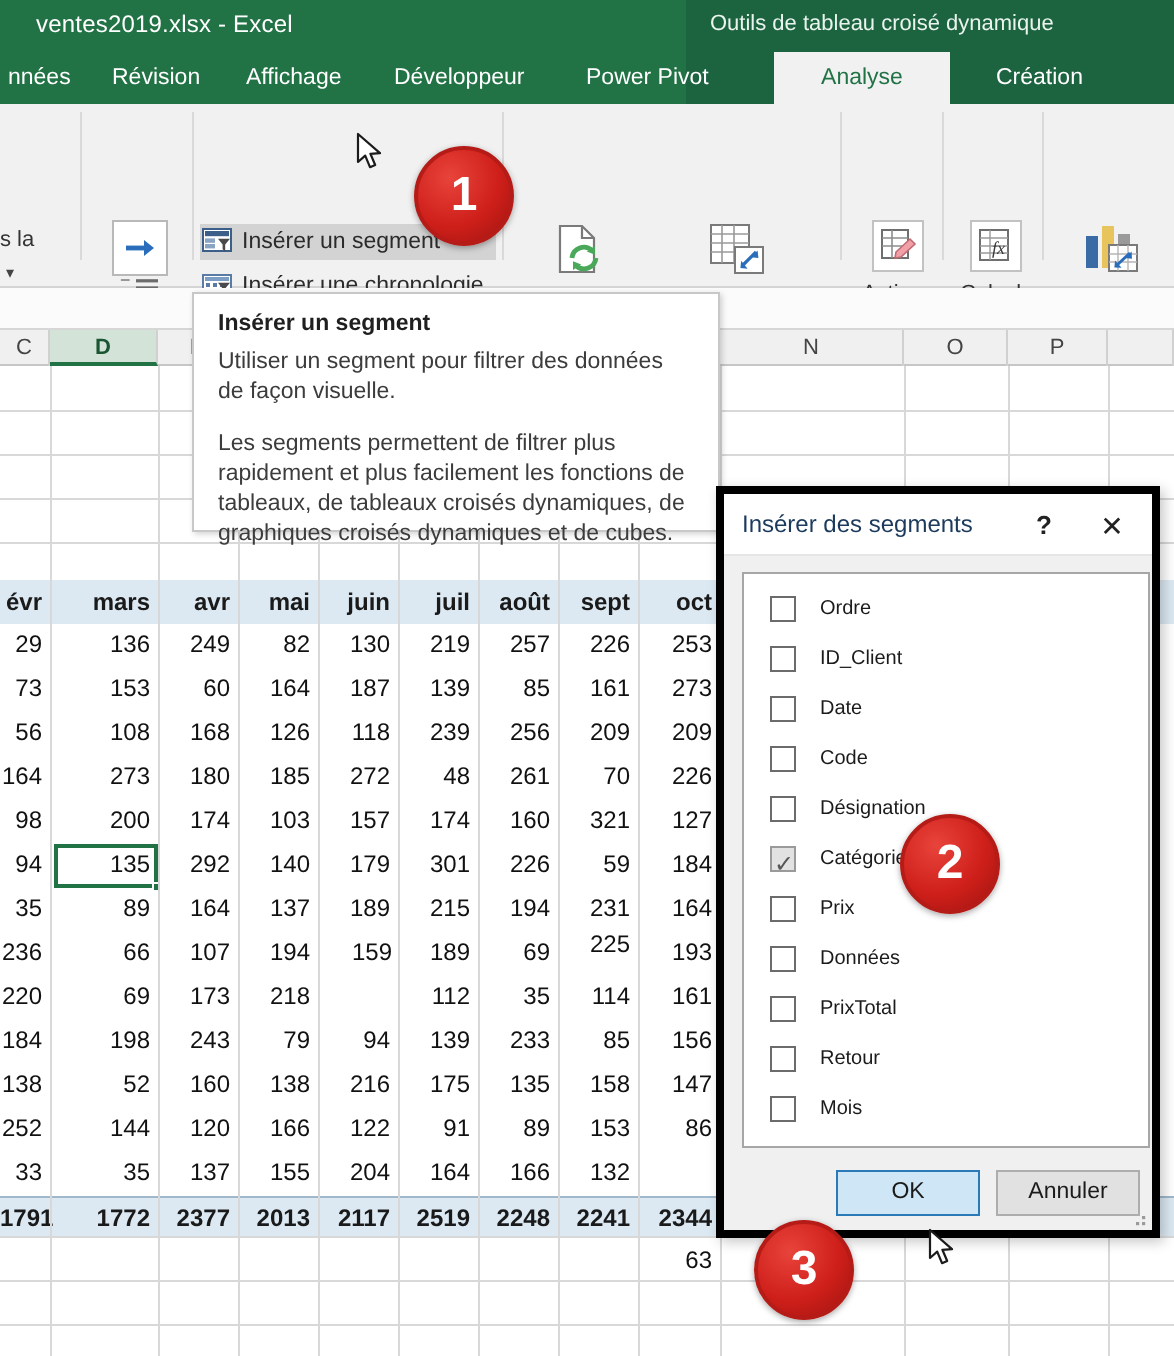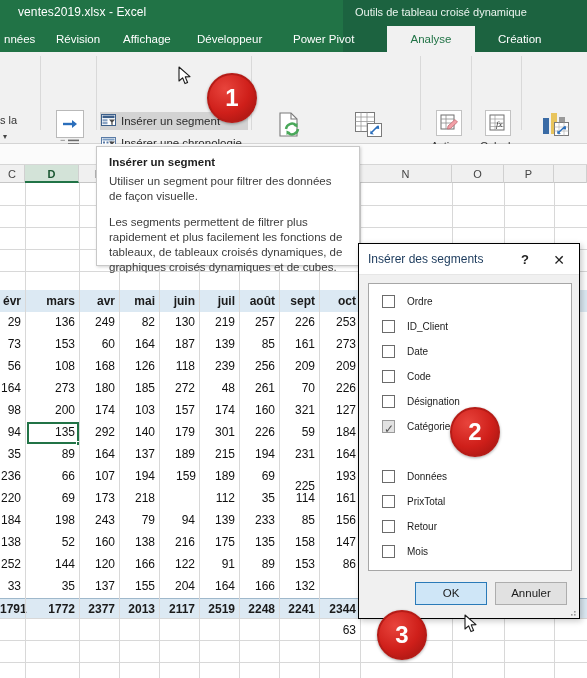--- a/index.html
+++ b/index.html
@@ -138,21 +138,21 @@
     box-shadow: 1px 1px 3px rgba(0,0,0,.18);
     padding: 9px 12px 0 12px;
   }
   .tt-title { font-size: 11.5px; font-weight: bold; color: #1f1f1f; margin-bottom: 6px; }
   .tt-body { font-size: 11.5px; color: #3c3c3c; line-height: 15px; }
   .tt-body p { margin: 0 0 11px 0; }
 
   
   .dialog {
     position: absolute; left: 358px; top: 243px; width: 222px; height: 376px;
-    background: #f0f0f0; border: 1px solid #000000;
+    background: #f0f0f0; border: 4px solid #000000;
     box-shadow: 2px 2px 6px rgba(0,0,0,.22);
   }
   .dlg-title {
     position: absolute; top: 0; left: 0; width: 100%; height: 31px;
     background: #ffffff; border-bottom: 1px solid #e6e6e6;
   }
   .dlg-title-text {
     position: absolute; left: 9px; top: 8px; font-size: 12px; color: #1b3a5c;
   }
   .dlg-help {
@@ -507,21 +507,21 @@
         <div class="cell" style="left: 279px; width: 36px; top: 300px;">231</div>
         <div class="cell" style="left: 319px; width: 37px; top: 300px;">164</div>
         <div class="cell" style="left: 360px; width: 88px; top: 300px;">175</div>
         <div class="cell" style="left: 0px; width: 21px; top: 322px;">236</div>
         <div class="cell" style="left: 25px; width: 50px; top: 322px;">66</div>
         <div class="cell" style="left: 79px; width: 36px; top: 322px;">107</div>
         <div class="cell" style="left: 119px; width: 36px; top: 322px;">194</div>
         <div class="cell" style="left: 160px; width: 36px; top: 322px;">159</div>
         <div class="cell" style="left: 199px; width: 36px; top: 322px;">189</div>
         <div class="cell" style="left: 239px; width: 36px; top: 322px;">69</div>
-        <div class="cell" style="left: 279px; width: 36px; top: 332px;">225</div>
+        <div class="cell" style="left: 279px; width: 36px; top: 318px;">225</div>
         <div class="cell" style="left: 319px; width: 37px; top: 322px;">193</div>
         <div class="cell" style="left: 360px; width: 88px; top: 322px;">110</div>
         <div class="cell" style="left: 0px; width: 21px; top: 344px;">220</div>
         <div class="cell" style="left: 25px; width: 50px; top: 344px;">69</div>
         <div class="cell" style="left: 79px; width: 36px; top: 344px;">173</div>
         <div class="cell" style="left: 119px; width: 36px; top: 344px;">218</div>
         <div class="cell" style="left: 199px; width: 36px; top: 344px;">112</div>
         <div class="cell" style="left: 239px; width: 36px; top: 344px;">35</div>
         <div class="cell" style="left: 279px; width: 36px; top: 344px;">114</div>
         <div class="cell" style="left: 319px; width: 37px; top: 344px;">161</div>
@@ -657,20 +657,24 @@
           <span class="chk-label">Code</span>
         </div>
         <div class="chk-row" style="top: 106px;">
           <span class="chk"></span>
           <span class="chk-label">Désignation</span>
         </div>
         <div class="chk-row" style="top: 131px;">
           <span class="chk checked"></span>
           <span class="chk-label">Catégorie</span>
         </div>
+        <div class="chk-row" style="top: 156px;">
+          <span class="chk"></span>
+          <span class="chk-label">Prix</span>
+        </div>
         <div class="chk-row" style="top: 181px;">
           <span class="chk"></span>
           <span class="chk-label">Données</span>
         </div>
         <div class="chk-row" style="top: 206px;">
           <span class="chk"></span>
           <span class="chk-label">PrixTotal</span>
         </div>
         <div class="chk-row" style="top: 231px;">
           <span class="chk"></span>

